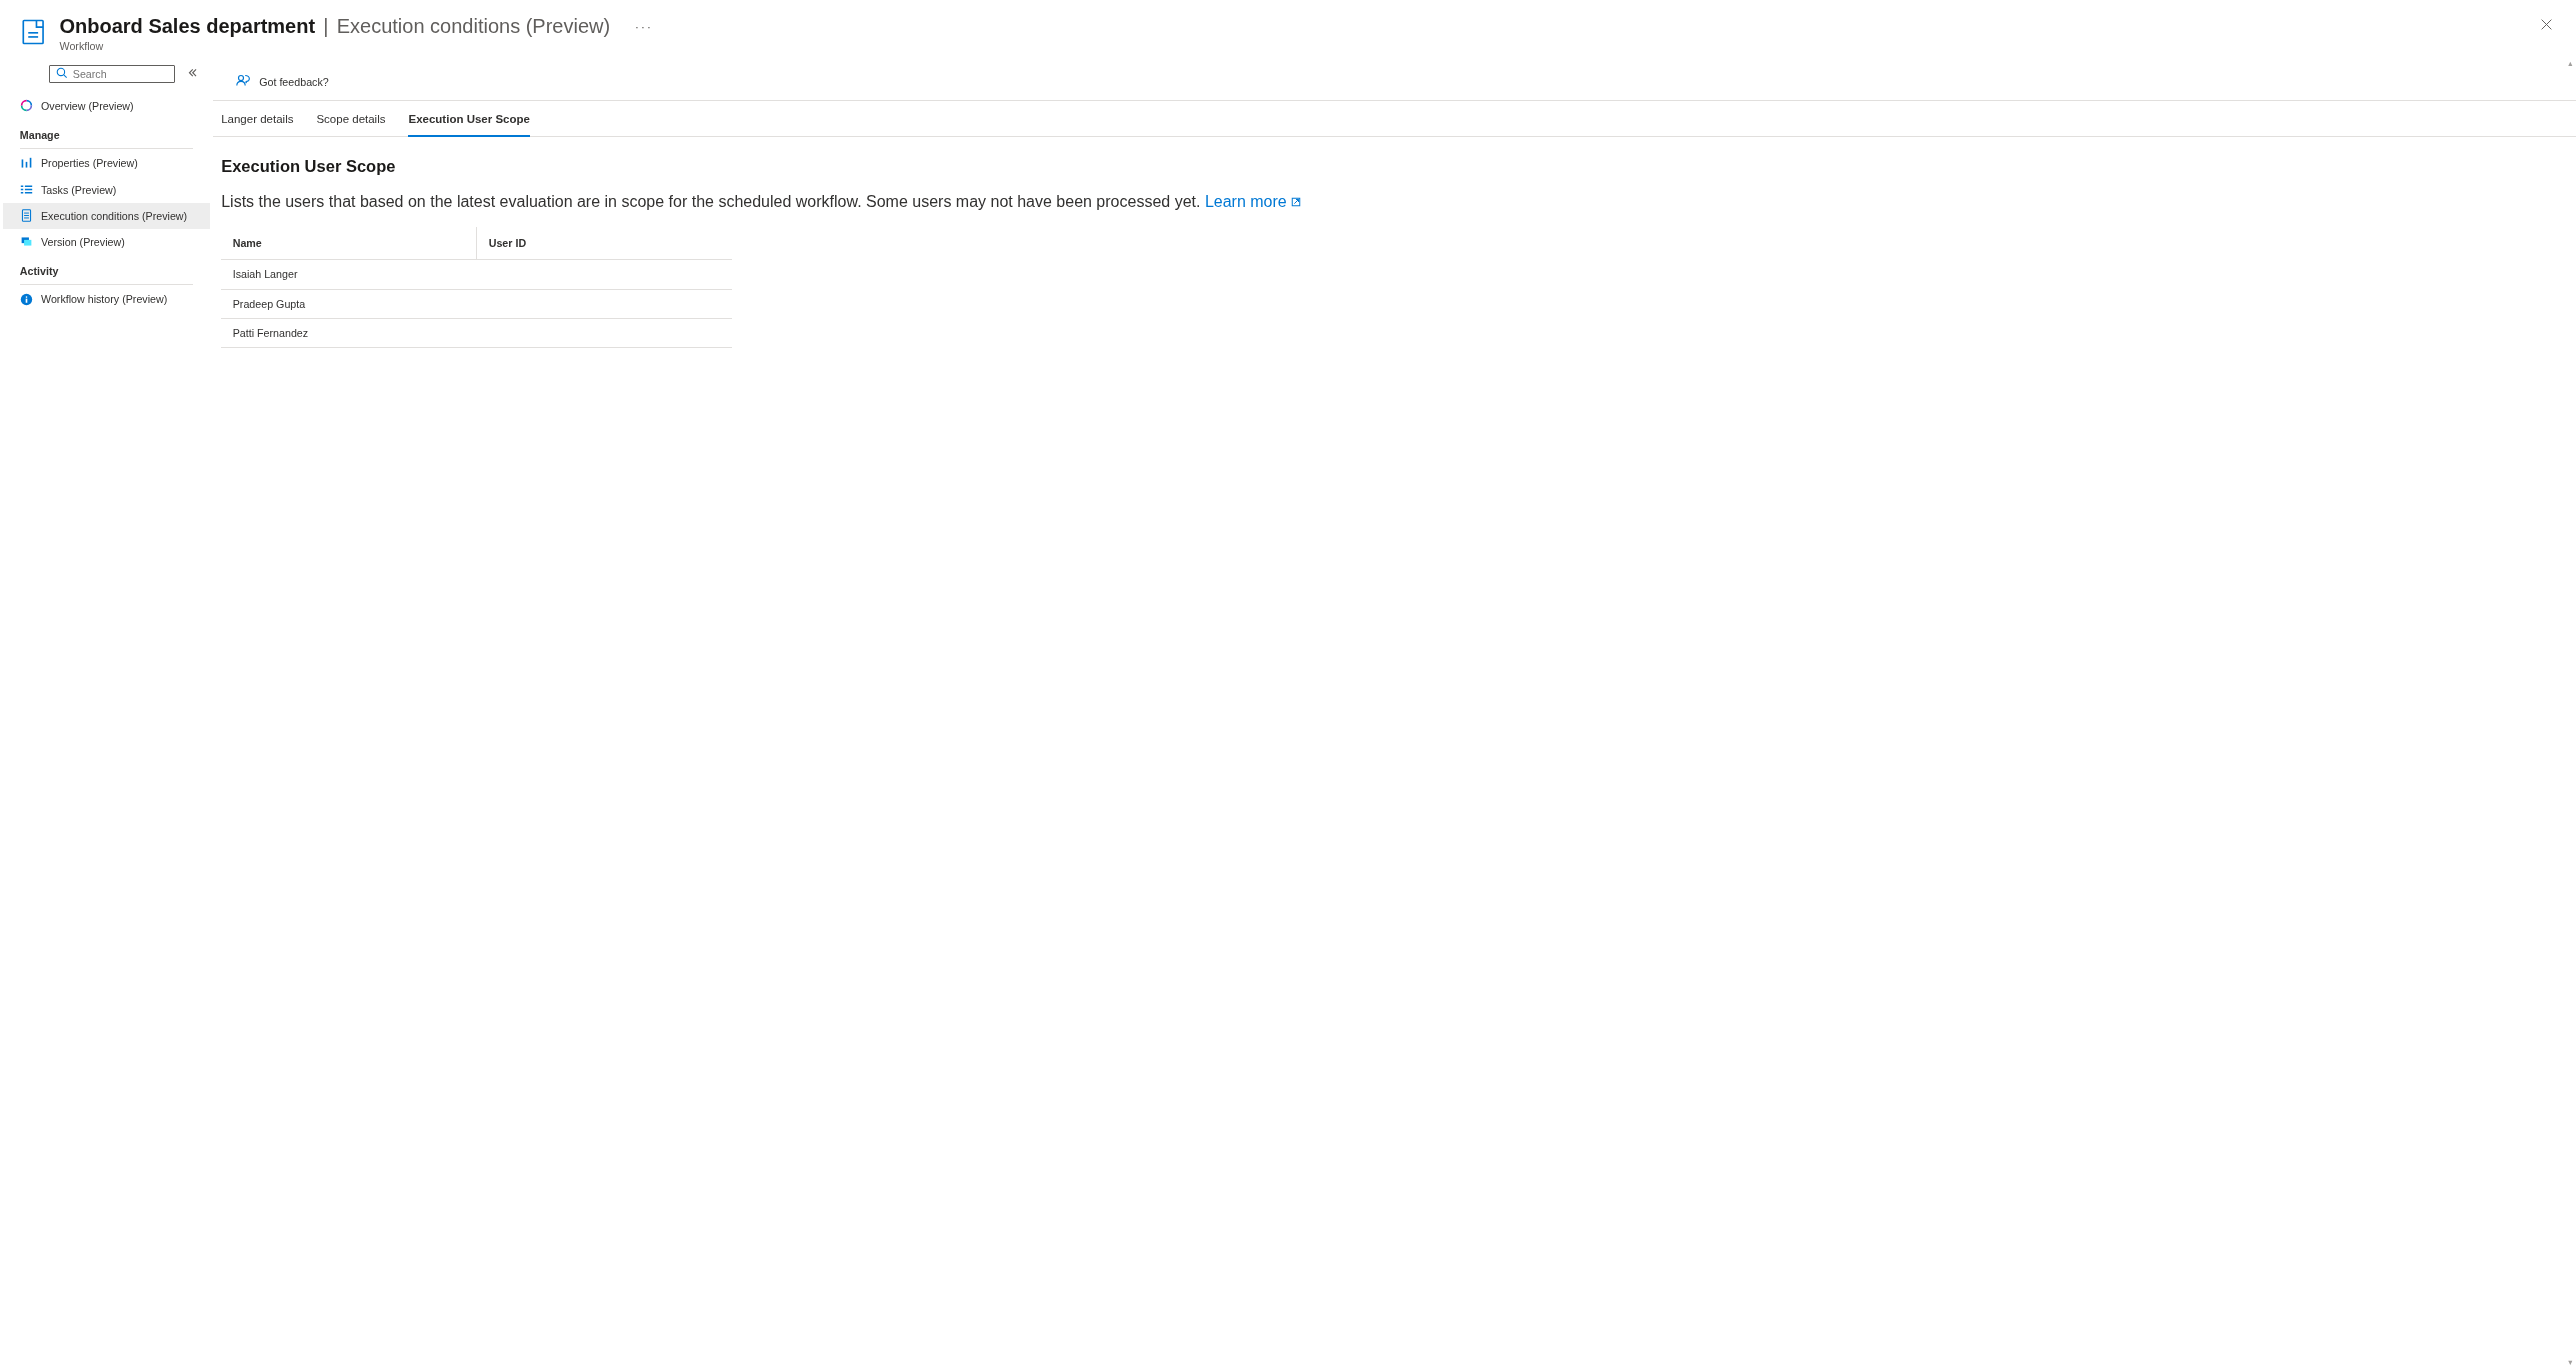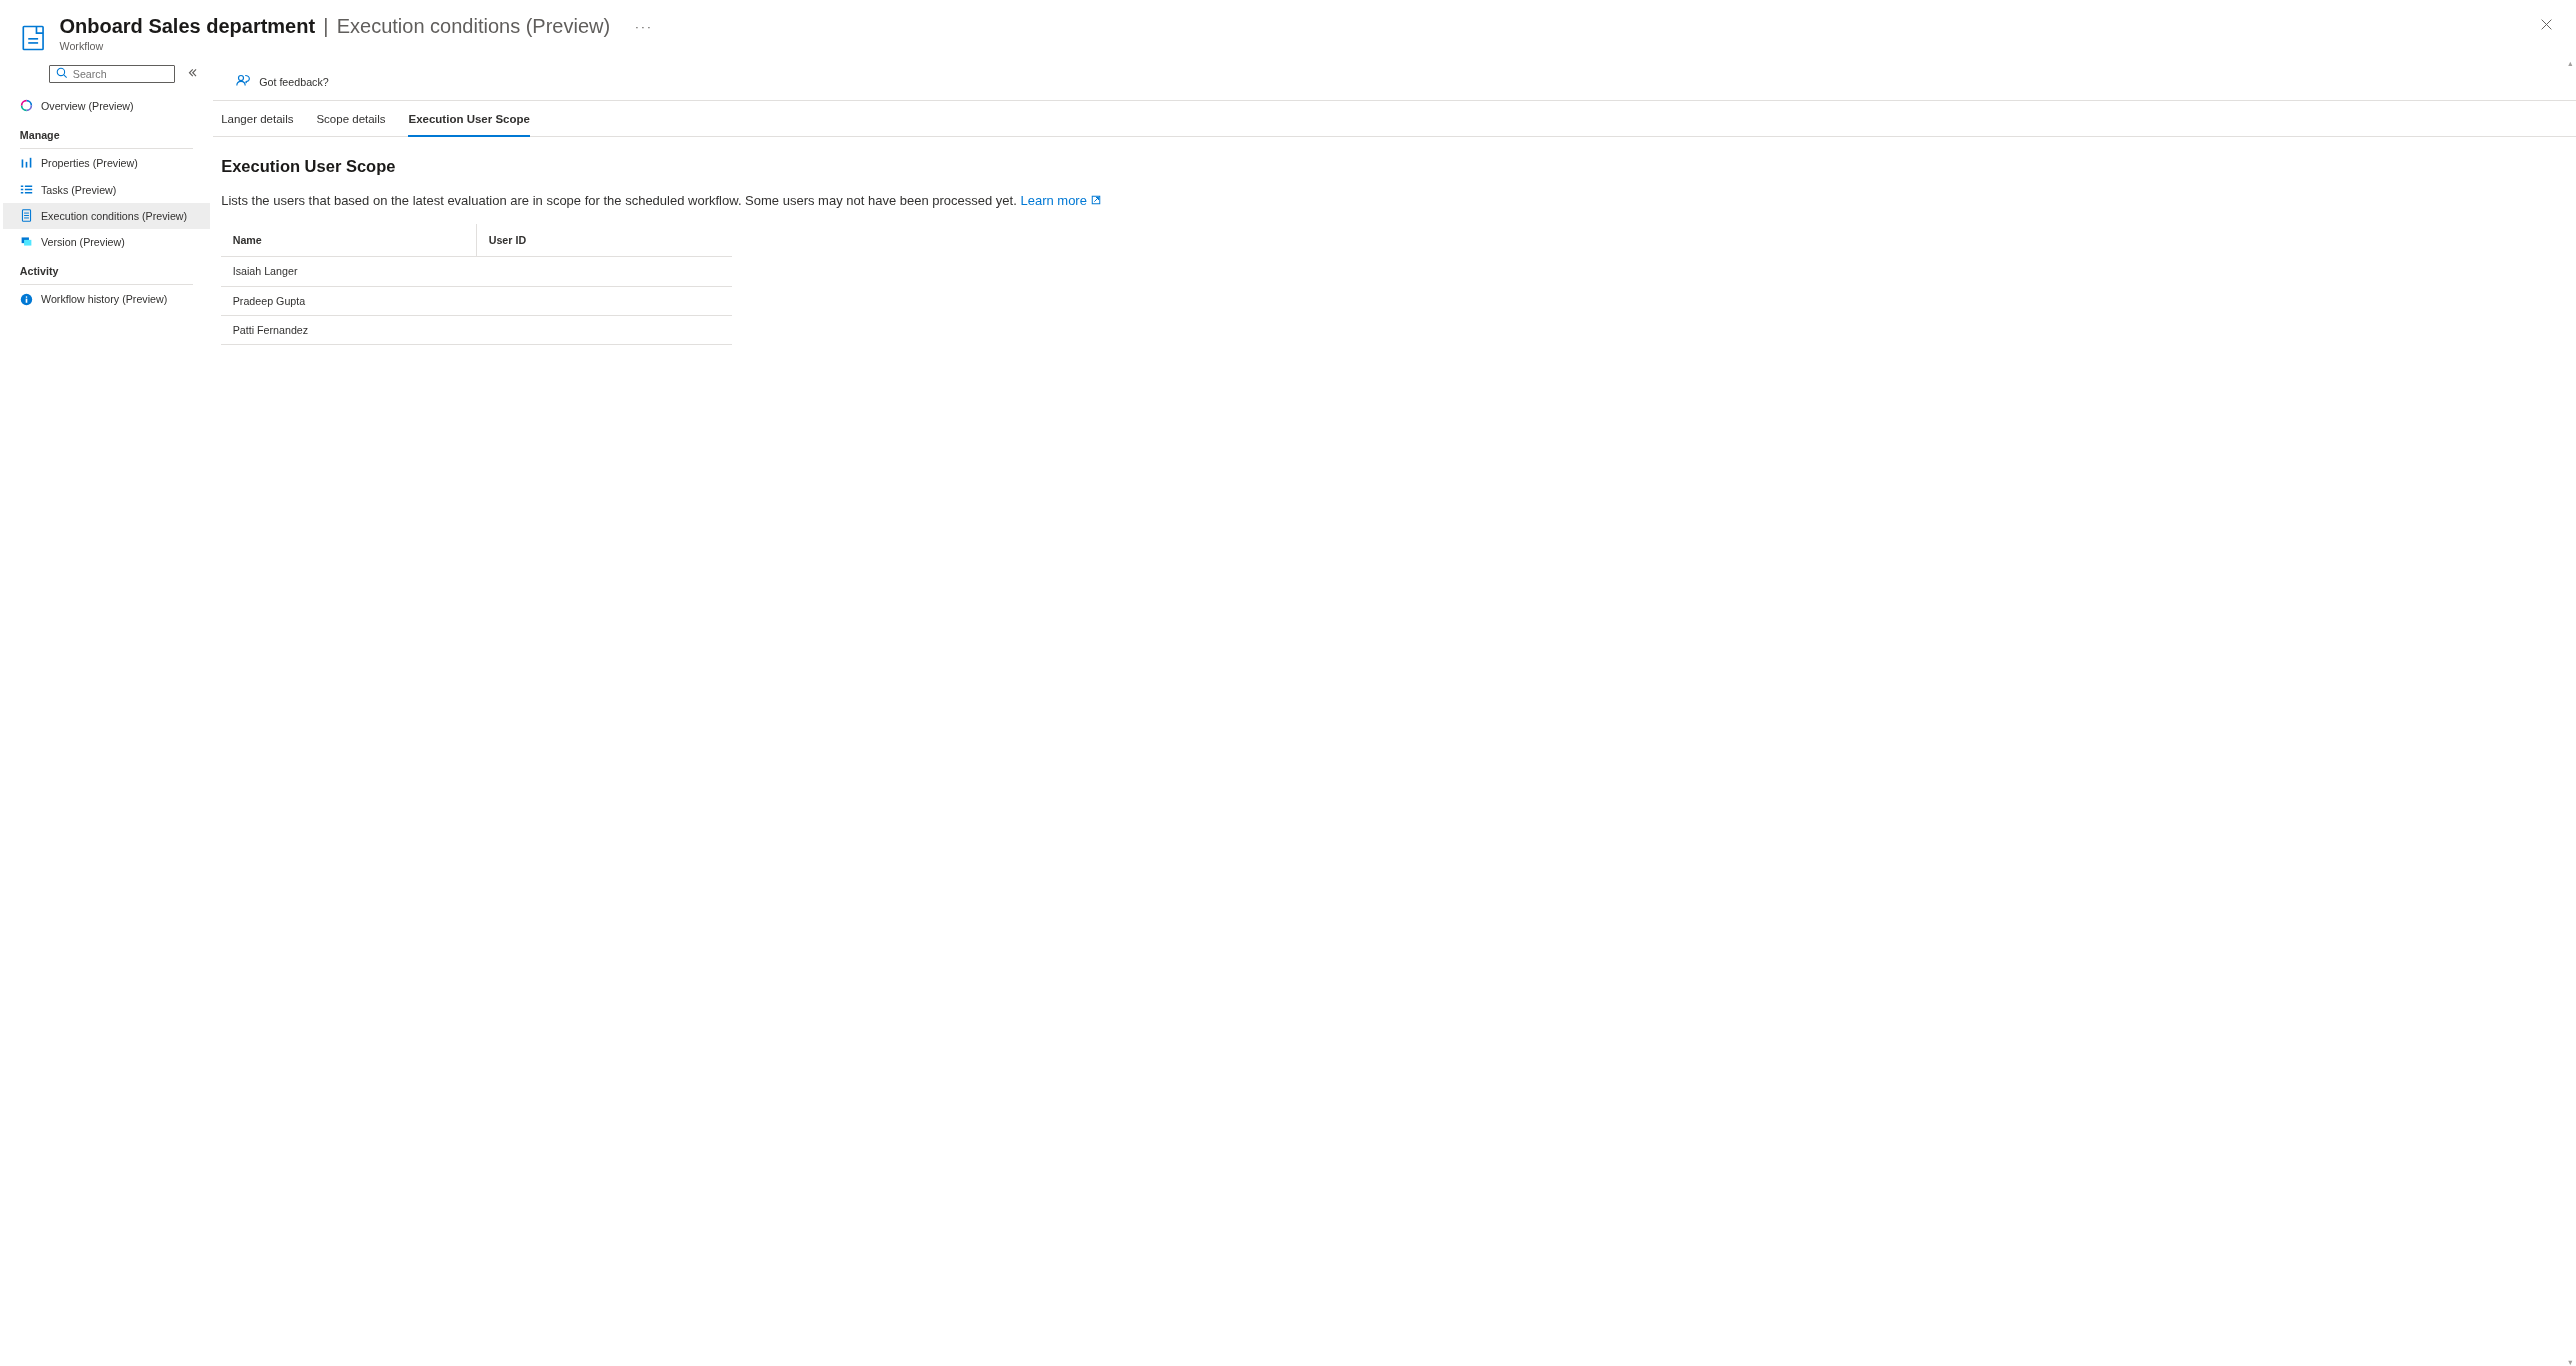--- a/index.html
+++ b/index.html
@@ -8,21 +8,21 @@
       font-size: 11.5px;
       color: #323130;
       background: #ffffff;
       overflow: hidden;
     }
     .app { display: flex; flex-direction: column; height: 100vh; }
 
     
     .header {
       display: flex;
-      align-items: flex-end;
+      align-items: flex-start;
       padding: 15px 20px 11.5px 20px;
       position: relative;
     }
     .header-icon {
       width: 28px; height: 28px;
       margin-right: 11.5px; margin-top: 3.3px;
       flex-shrink: 0;
     }
     .header-titles { flex: 1; }
     .header-title-row { display: flex; align-items: baseline; gap: 8.2px; }
@@ -117,21 +117,21 @@
     .tab.active {
       font-weight: 600; border-bottom-color: #0078d4;
     }
 
     .content { padding: 20px 8.2px 0 8.2px; }
     .content-title {
       font-size: 16.5px; font-weight: 600; color: #1b1a19;
       margin-bottom: 15px;
     }
     .content-desc {
-      font-size: 13px; color: #323130; margin-bottom: 16.5px; margin-top: 17px;
+      font-size: 16px; color: #323130; margin-bottom: 16.5px; margin-top: 17px;
     }
     .learn-more {
       color: #0078d4; text-decoration: none; cursor: pointer;
       display: inline-flex; align-items: center; gap: 4.1px;
     }
     .ext-icon { width: 10px; height: 10px; }
 
     
     .table { width: 511px; border-collapse: collapse; }
     .table th {

